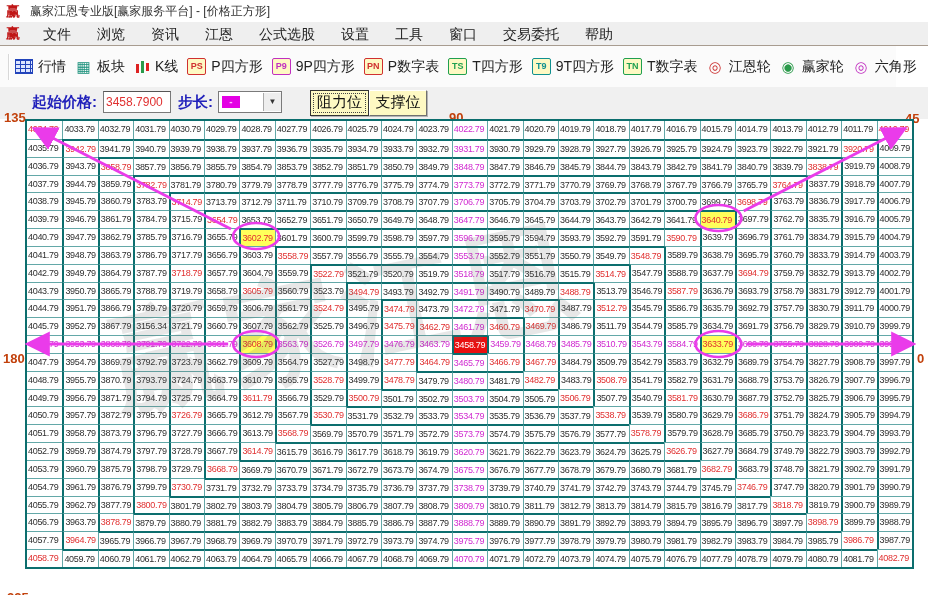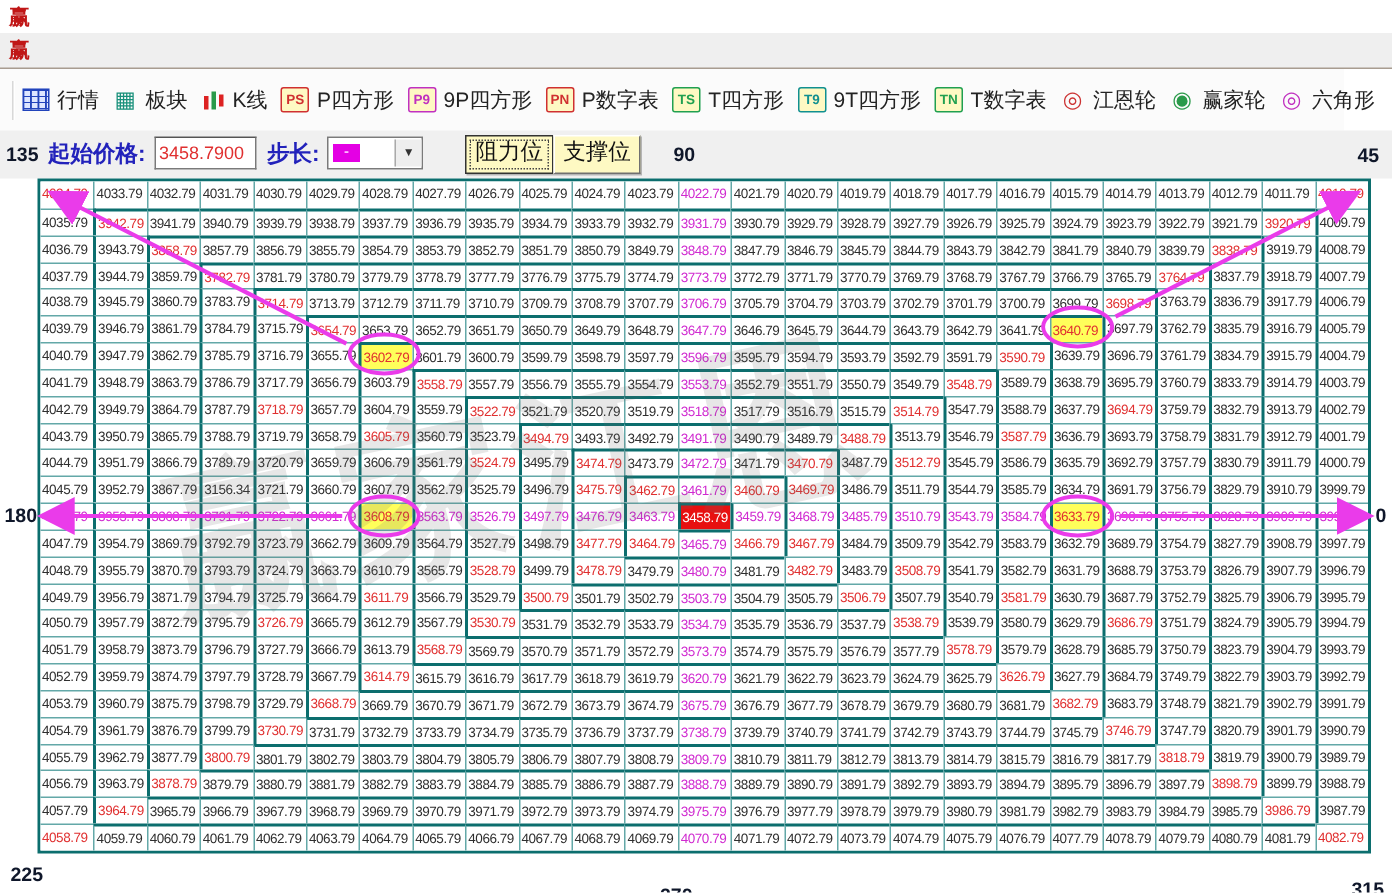--- a/index.html
+++ b/index.html
@@ -25,21 +25,21 @@
   .candles{display:inline-block;width:16px;height:16px;position:relative;}
   .candles i{position:absolute;width:3px;top:3px;bottom:2px;}
   .candles i:nth-child(1){left:2px;background:#d22;height:9px;top:5px;}
   .candles i:nth-child(2){left:7px;background:#2a9a4a;height:12px;top:2px;}
   .candles i:nth-child(3){left:12px;background:#d22;height:8px;top:4px;}
   .gridglyph{display:inline-block;width:16px;height:13px;border:1px solid #2244bb;
     background:linear-gradient(#2244bb 1px,transparent 1px) 0 4px/100% 4px,
                linear-gradient(90deg,#2244bb 1px,transparent 1px) 4px 0/5px 100%,#dde6ff;}
   
   #controls{position:absolute;left:0;top:87px;width:928px;height:32px;background:#f0f0f0;}
-  .anglab{position:absolute;font-size:13px;color:#0f172a;font-weight:bold;}
+  .anglab{position:absolute;font-size:13px;color:#c2410c;font-weight:bold;margin-top:15px;}
   .bluelab{position:absolute;font-size:15px;font-weight:bold;color:#2222bb;top:6px;}
   #start-price-input{position:absolute;left:103px;top:4px;width:62px;height:18px;
     border:1px solid #7a7a7a;border-top-color:#555;background:#fff;color:#e03030;
     font-size:12px;font-family:"Liberation Sans",sans-serif;padding:1px 2px;}
   #step-combo{position:absolute;left:218px;top:4px;width:62px;height:20px;background:#fff;
     border:1px solid #7a7a7a;display:flex;align-items:center;}
   #step-swatch{width:18px;height:12px;background:#e400e4;margin-left:3px;color:#ffb8ff;
     font-size:10px;line-height:11px;text-align:center;font-weight:bold;}
   #combo-arrow{margin-left:auto;width:17px;height:18px;background:#eee;border-left:1px solid #aaa;
     font-size:8px;color:#333;text-align:center;line-height:18px;}
@@ -69,24 +69,37 @@
   #watermark{position:absolute;left:95px;top:295px;font-size:112px;font-weight:bold;
     color:#6d6d6d;opacity:0.16;letter-spacing:8px;transform:rotate(-12deg);
     transform-origin:left top;z-index:2;pointer-events:none;white-space:nowrap;}
   #overlay{position:absolute;left:0;top:0;width:928px;height:595px;z-index:3;pointer-events:none;}
 </style>
 </head>
 <body>
 
 <div id="titlebar">
   <span class="applogo">赢</span>
+  <span id="window-title">赢家江恩专业版[赢家服务平台] - [价格正方形]</span>
 </div>
 
 <div id="menubar">
   <span class="applogo">赢</span>
+  <span id="menu-items" style="display:flex;">
+      <span class="menu-item">文件</span>
+      <span class="menu-item">浏览</span>
+      <span class="menu-item">资讯</span>
+      <span class="menu-item">江恩</span>
+      <span class="menu-item">公式选股</span>
+      <span class="menu-item">设置</span>
+      <span class="menu-item">工具</span>
+      <span class="menu-item">窗口</span>
+      <span class="menu-item">交易委托</span>
+      <span class="menu-item">帮助</span>
+    </span>
 </div>
 
 <div id="toolbar">
   <span class="tb-grip"></span>
 <span class="tb-item">
       <span class="gridglyph"></span>
       <span class="lab">行情</span>
     </span>
     <span class="tb-item">
       <span class="glyphicon" style="color: rgb(24, 144, 122);">▦</span>

